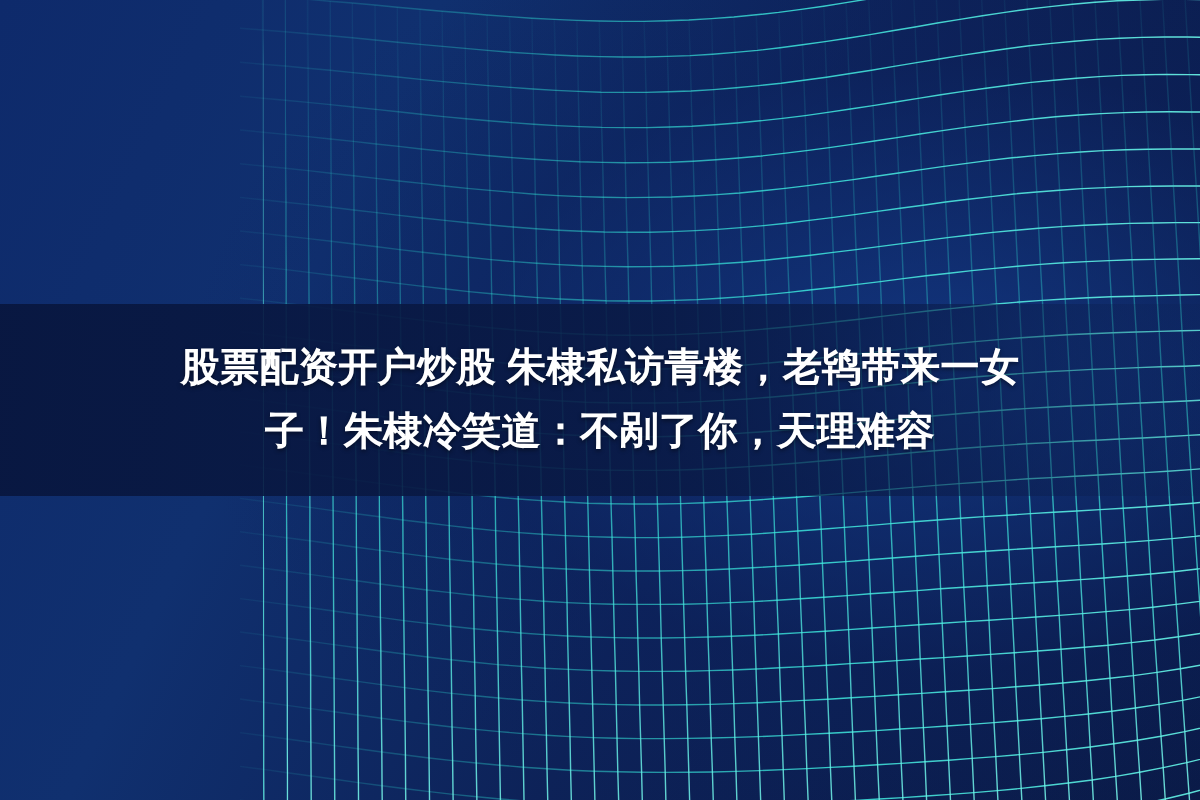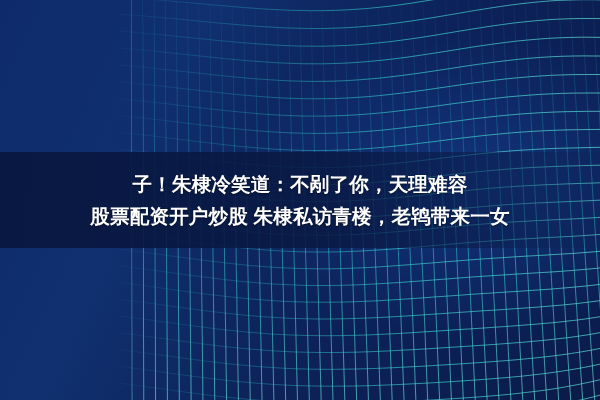--- a/index.html
+++ b/index.html
@@ -151,17 +151,17 @@
         <path d="M591.3 -19.1 L592.5 -0.3 L593.6 18.5 L594.7 37.3 L595.8 56.0 L596.9 74.5 L598.1 93.0 L599.2 111.3 L600.3 129.4 L601.4 147.3 L602.5 165.1 L603.7 182.6 L604.8 199.9 L605.9 217.0 L607.0 233.9 L608.1 250.5 L609.3 266.8 L610.4 283.0 L611.5 298.9 L612.6 314.5 L613.7 330.0 L614.9 345.2 L616.0 360.3 L617.1 375.1 L618.2 389.8 L619.3 404.4 " stroke="url(#meshFade2)"></path>
         <path d="M602.6 -18.9 L603.7 -0.1 L604.8 18.7 L606.0 37.5 L607.1 56.1 L608.3 74.6 L609.4 93.0 L610.6 111.2 L611.7 129.3 L612.9 147.1 L614.0 164.7 L615.2 182.1 L616.3 199.3 L617.5 216.1 L618.6 232.8 L619.8 249.2 L620.9 265.3 L622.0 281.2 L623.2 296.8 L624.3 312.2 L625.5 327.3 L626.6 342.3 L627.8 357.0 L628.9 371.5 L630.1 385.9 L631.2 400.1 " stroke="url(#meshFade2)"></path>
         <path d="M613.8 -18.5 L615.0 0.3 L616.1 19.1 L617.3 37.8 L618.5 56.4 L619.6 74.8 L620.8 93.1 L622.0 111.2 L623.2 129.1 L624.3 146.8 L625.5 164.3 L626.7 181.5 L627.9 198.4 L629.0 215.1 L630.2 231.5 L631.4 247.7 L632.6 263.5 L633.7 279.1 L634.9 294.4 L636.1 309.5 L637.2 324.4 L638.4 339.0 L639.6 353.4 L640.8 367.6 L641.9 381.6 L643.1 395.5 " stroke="url(#meshFade2)"></path>
         <path d="M625.0 -17.9 L626.2 0.9 L627.4 19.6 L628.6 38.2 L629.8 56.7 L631.0 75.1 L632.2 93.2 L633.4 111.2 L634.6 128.9 L635.8 146.4 L637.0 163.7 L638.2 180.7 L639.4 197.4 L640.6 213.9 L641.8 230.0 L643.0 245.9 L644.2 261.5 L645.4 276.8 L646.6 291.8 L647.8 306.6 L649.0 321.1 L650.2 335.4 L651.4 349.4 L652.6 363.3 L653.8 377.0 L655.0 390.5 " stroke="url(#meshFade2)"></path>
       </g>
   </svg>
 
   <div id="title-band"></div>
 
   <div id="title-text">
+    <span class="title-line">股票配资开户炒股 朱棣私访青楼，老鸨带来一女</span>
     <span class="title-line">子！朱棣冷笑道：不剐了你，天理难容</span>
-    <span class="title-line">股票配资开户炒股 朱棣私访青楼，老鸨带来一女</span>
   </div>
 
 </div>
 
 </body></html>

